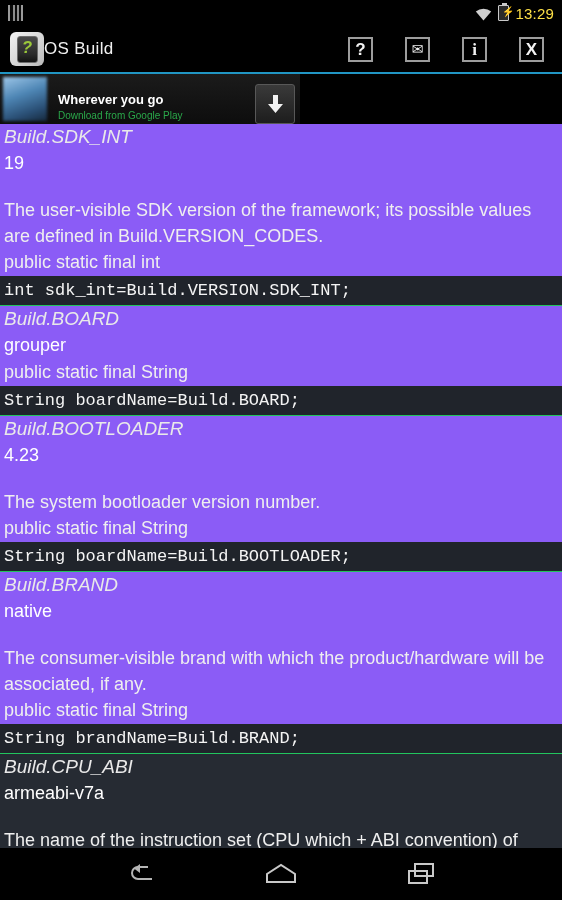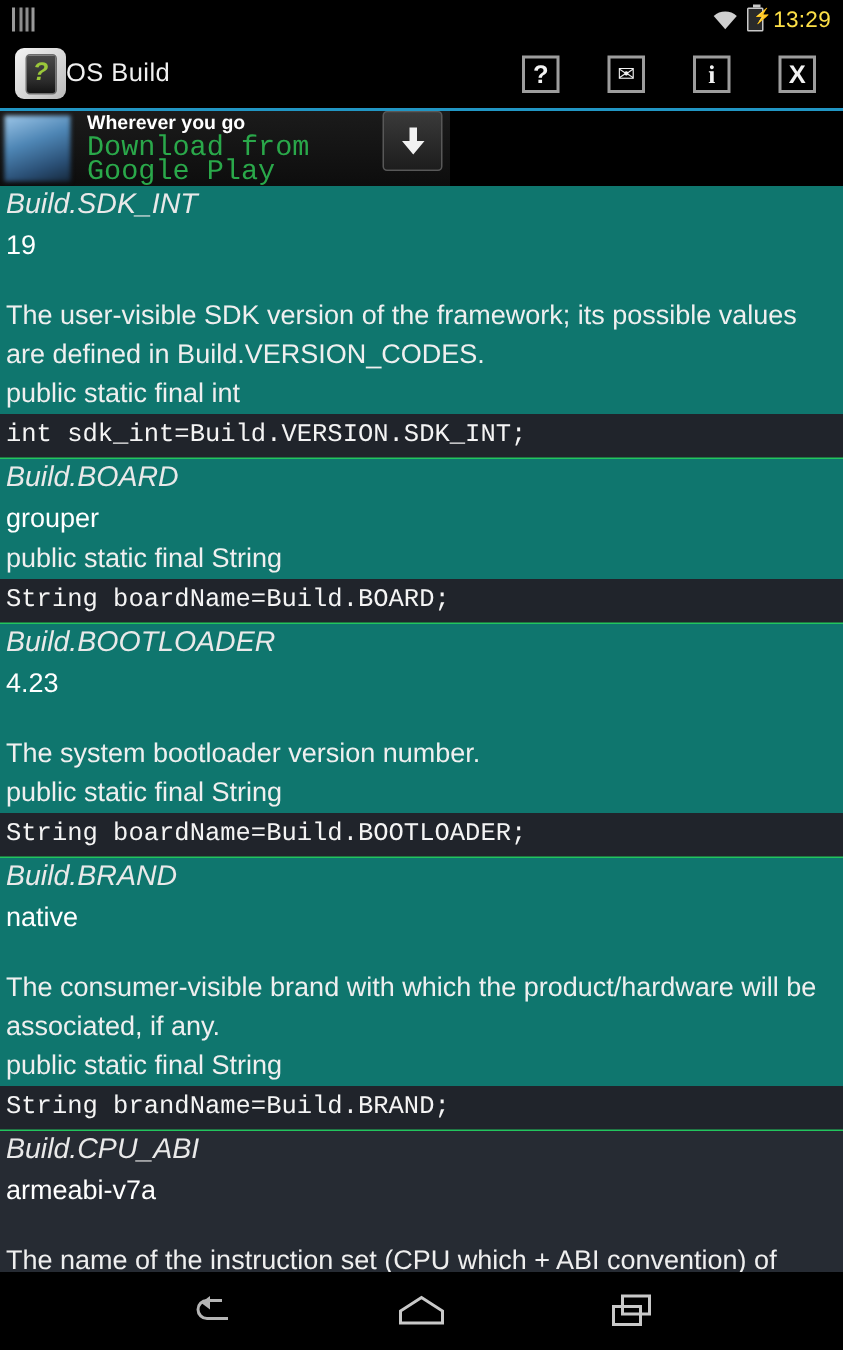--- a/index.html
+++ b/index.html
@@ -70,43 +70,43 @@
   }
   .ab-btn.mail { font-size:14px; font-weight:normal; }
   .ab-btn.info { font-family:"Liberation Serif", serif; }
 
   .blue-rule { position:absolute; top:72px; left:0; width:562px; height:2px; background:#2196c4; }
 
   
   .ad {
     position:absolute; top:74px; left:0; width:300px; height:50px;
     background:linear-gradient(180deg,#1b1b1b 0%,#0d0d0d 100%);
-    display:flex; align-items:flex-start;
+    display:flex; align-items:flex-end;
   }
   .ad-thumb {
     width:44px; height:44px; margin:3px;
     background:linear-gradient(160deg,#9dc6e8 0%,#4e86b5 40%,#2a4f75 75%,#16293d 100%);
     filter:blur(1.5px); flex:0 0 auto;
   }
   .ad-text { margin-left:8px; display:flex; flex-direction:column; justify-content:center; }
   .ad-title { color:#fff; font-size:13px; font-weight:bold; line-height:16px; }
-  .ad-sub { color:#2aa84a; font-size:19px; line-height:16px;font-family:Liberation Mono, monospace; }
+  .ad-sub { color:#2aa84a; font-size:10px; line-height:16px; }
   .ad-dl {
     margin-left:auto; margin-right:5px; width:40px; height:40px;
     border:1px solid #585858; border-radius:3px;
     background:linear-gradient(180deg,#3a3a3a 0%,#1d1d1d 100%);
     display:flex; align-items:center; justify-content:center;
     flex:0 0 auto;
   }
   .ad-dl svg { display:block; }
 
   
   .content {
     position:absolute; top:124px; left:0; width:562px; height:724px;
-    background:#0f766e; overflow:hidden;
+    background:#8b5cf6; overflow:hidden;
   }
   .block { padding:0; }
   .block.highlight { background:#262b33; }
   .b-name {
     color:#e9e9e9; font-size:19px; font-style:italic; line-height:26px;
     padding:0 4px; white-space:nowrap;
   }
   .b-value {
     color:#ffffff; font-size:18px; font-weight:normal; line-height:27px;
     padding:0 4px; white-space:nowrap;

